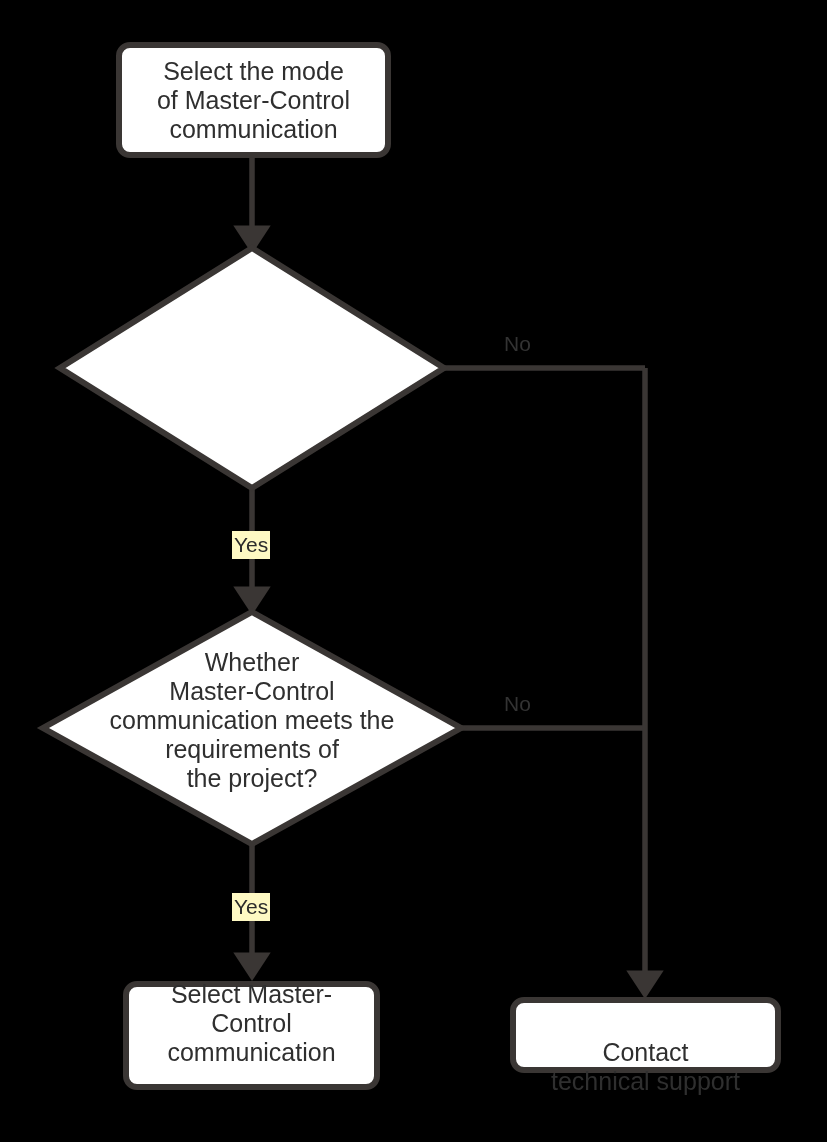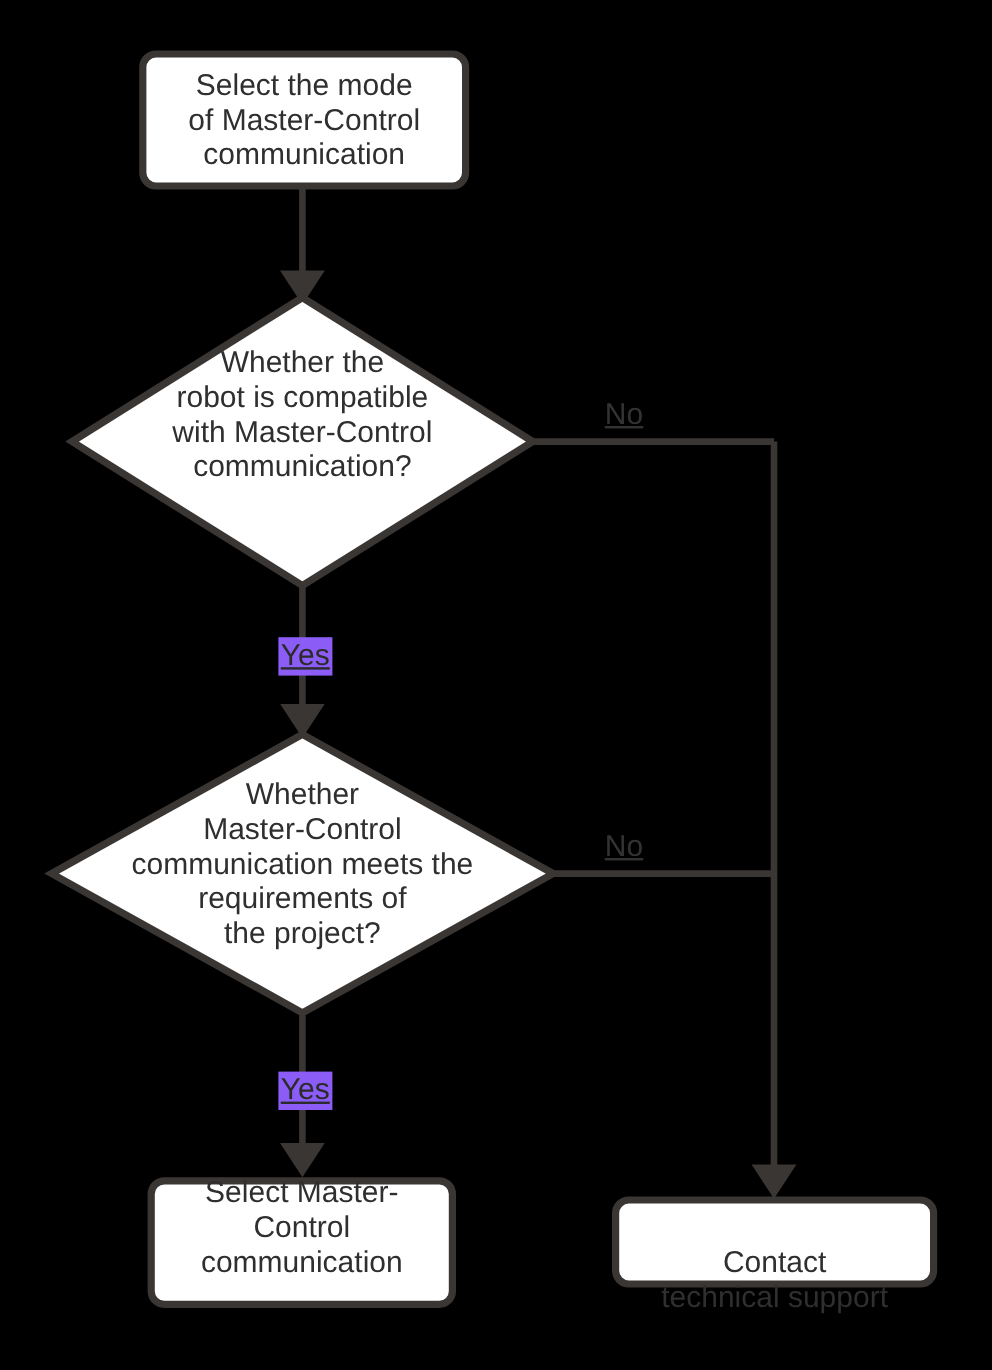--- a/index.html
+++ b/index.html
@@ -41,27 +41,26 @@
   .process-text {
     font-size: 25px;
   }
   .decision-text {
     font-size: 25px;
   }
   
   .edge-label {
     position: absolute;
     color: #2b2b2b;
-    font-size: 25px;
+    font-size: 21px;
     line-height: 1;
     white-space: nowrap;
-    text-decoration: underline;
   }
   .edge-label.boxed {
-    background: #8b5cf6;
+    background: #fef9c3;
     padding: 3px 2px 4px 2px;
   }
   .edge-label.plain {
     background: transparent;
     color: #333333;
   }
 </style>
 </head>
 <body>
 
@@ -97,24 +96,20 @@
 
     <rect x="126" y="984" width="251" height="103" rx="11" ry="11" fill="#ffffff" stroke="#3a3634" stroke-width="6"></rect>
 
     <rect x="513" y="1000" width="265" height="70" rx="11" ry="11" fill="#ffffff" stroke="#3a3634" stroke-width="6"></rect>
   </svg>
 
   <div class="node-text process-text" style="left:119px; top:45px; width:269px; height:110px;">Select the mode
 of Master-Control
 communication</div>
 
-  <div class="node-text decision-text" style="left:80px; top:283px; width:344px; height:125px;">Whether the
-robot is compatible
-with Master-Control
-communication?</div>
 
   <div class="node-text decision-text" style="left:55px; top:645px; width:394px; height:150px;">Whether
 Master-Control
 communication meets the
 requirements of
 the project?</div>
 
   <div class="node-text process-text" style="left:126px; top:972px; width:251px; height:103px;">Select Master-
 Control
 communication</div>

